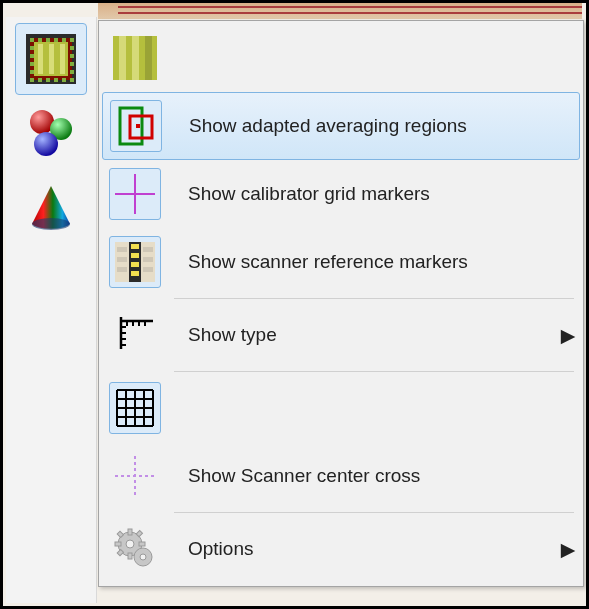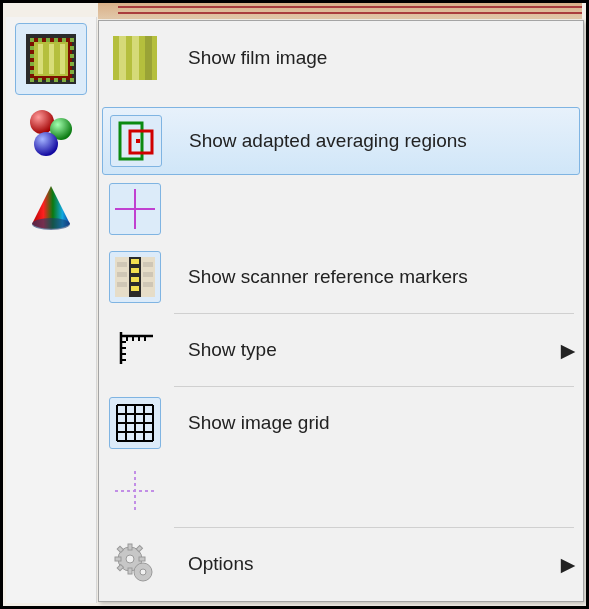--- a/index.html
+++ b/index.html
@@ -84,21 +84,20 @@
     display: flex;
     align-items: center;
     height: 68px;
     border-radius: 3px;
     position: relative;
   }
   .menu-item.hover {
     background: linear-gradient(to bottom, #e7f1fb 0%, #d0e6f8 100%);
     border: 1px solid #7fb4e2;
     height: 66px;
-    margin-top: 15px;
   }
   .menu-item .icon-slot {
     width: 66px;
     display: flex;
     align-items: center;
     justify-content: center;
     flex: 0 0 66px;
   }
   .menu-item .icon-frame {
     width: 50px;
@@ -220,21 +219,20 @@
       <div class="icon-slot">
         <div class="icon-frame">
           <svg class="icon" viewBox="0 0 44 44">
             <rect x="0" y="0" width="44" height="44" fill="#b5bf3d"></rect>
             <rect x="6" y="0" width="7" height="44" fill="#d5da78"></rect>
             <rect x="19" y="0" width="7" height="44" fill="#d5da78"></rect>
             <rect x="32" y="0" width="7" height="44" fill="#9aa336"></rect>
           </svg>
         </div>
       </div>
-      <div class="label">Show film image</div>
     </div>
 
     <div class="menu-item hover">
       <div class="icon-slot">
         <div class="icon-frame active">
           <svg class="icon" viewBox="0 0 44 44">
             <rect x="6" y="4" width="22" height="36" fill="none" stroke="#0a8a10" stroke-width="3"></rect>
             <rect x="16" y="12" width="22" height="22" fill="none" stroke="#d00000" stroke-width="3"></rect>
             <rect x="22" y="20" width="4" height="4" fill="#d00000"></rect>
           </svg>
@@ -245,20 +243,21 @@
 
     <div class="menu-item">
       <div class="icon-slot">
         <div class="icon-frame active">
           <svg class="icon" viewBox="0 0 44 44">
             <line x1="22" y1="2" x2="22" y2="42" stroke="#c040d0" stroke-width="2"></line>
             <line x1="2" y1="22" x2="42" y2="22" stroke="#c040d0" stroke-width="2"></line>
           </svg>
         </div>
       </div>
+      <div class="label">Show calibrator grid markers</div>
     </div>
 
     <div class="menu-item">
       <div class="icon-slot">
         <div class="icon-frame active">
           <svg class="icon" viewBox="0 0 44 44">
             <rect x="2" y="2" width="40" height="40" fill="#e6ddc8"></rect>
             <rect x="16" y="2" width="12" height="40" fill="#2b2b2b"></rect>
             <g fill="#f2df50">
               <rect x="18" y="4" width="8" height="5"></rect>
@@ -319,34 +318,34 @@
                 <line x1="40" y1="4" x2="40" y2="40"></line>
               <line x1="4" y1="4" x2="40" y2="4"></line>
                 <line x1="4" y1="13" x2="40" y2="13"></line>
               <line x1="4" y1="22" x2="40" y2="22"></line>
                 <line x1="4" y1="31" x2="40" y2="31"></line>
                 <line x1="4" y1="40" x2="40" y2="40"></line>
             </g>
           </svg>
         </div>
       </div>
-      <div class="label">Show image grid</div>
     </div>
 
     <div class="menu-item">
       <div class="icon-slot">
         <div class="icon-frame">
           <svg class="icon" viewBox="0 0 44 44">
             <g stroke="#c28ee6" stroke-width="2" stroke-dasharray="3 3">
               <line x1="22" y1="2" x2="22" y2="42"></line>
               <line x1="2" y1="22" x2="42" y2="22"></line>
             </g>
           </svg>
         </div>
       </div>
+      <div class="label">Show Scanner center cross</div>
     </div>
 
     <div class="menu-sep"></div>
 
     <div class="menu-item">
       <div class="icon-slot">
         <div class="icon-frame">
           <svg class="icon" viewBox="0 0 44 44">
             <g fill="#c7c7c7" stroke="#9a9a9a" stroke-width="1">
               <circle cx="17" cy="17" r="12"></circle>

